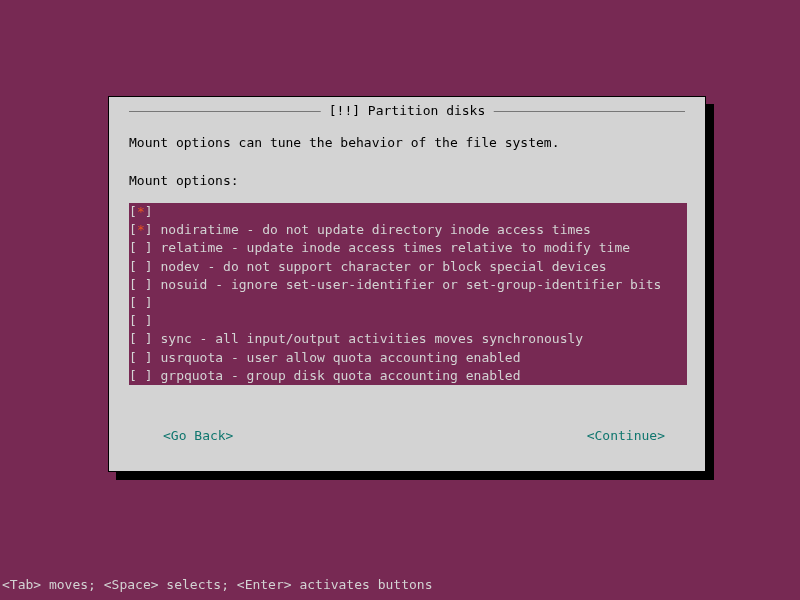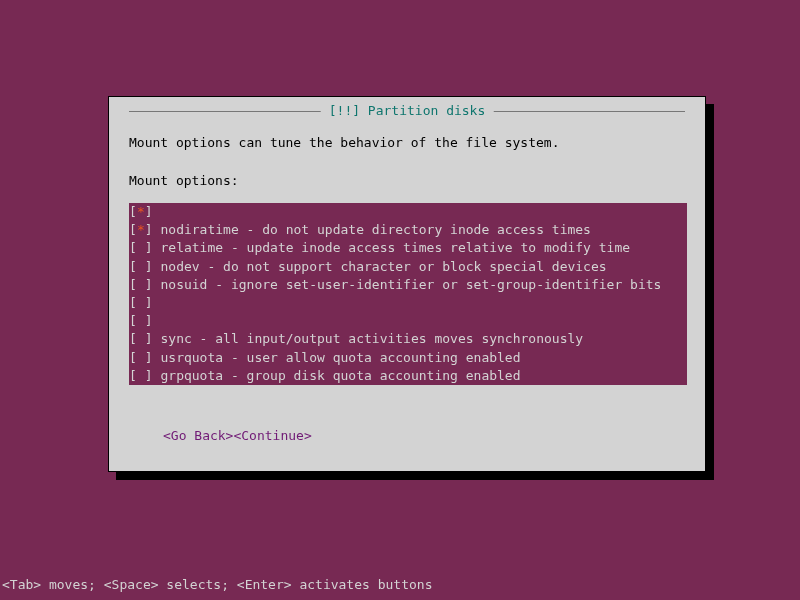--- a/index.html
+++ b/index.html
@@ -37,21 +37,21 @@
       height: 1px;
       border-top: 1px solid #777;
     }
     .title {
       position: absolute;
       top: 6px;
       left: 50%;
       transform: translateX(-50%);
       background: #d3d3d3;
       padding: 0 8px;
-      color: #0f766e;
+      color: #000000;
       white-space: pre;
     }
     .desc {
       position: absolute;
       top: 38px;
       left: 20px;
       color: #000;
     }
     .label {
       position: absolute;
@@ -76,22 +76,22 @@
     }
     .opt.selected .box-mark { color: #e95420; }
     .box-open, .box-close { color: #d3d3d3; }
     .box-mark { display: inline-block; width: 8px; text-align: center; }
     .buttons {
       position: absolute;
       bottom: 28px;
       left: 20px;
       right: 20px;
       display: flex;
-      justify-content: flex-start;
-      color: #701a75;
+      justify-content: space-between;
+      color: #0f766e;
     }
     .btn {
       cursor: pointer;
       white-space: pre;
       padding-left: 34px;
     }
     .btn:last-child {
       padding-left: 0;
       padding-right: 20px;
     }

